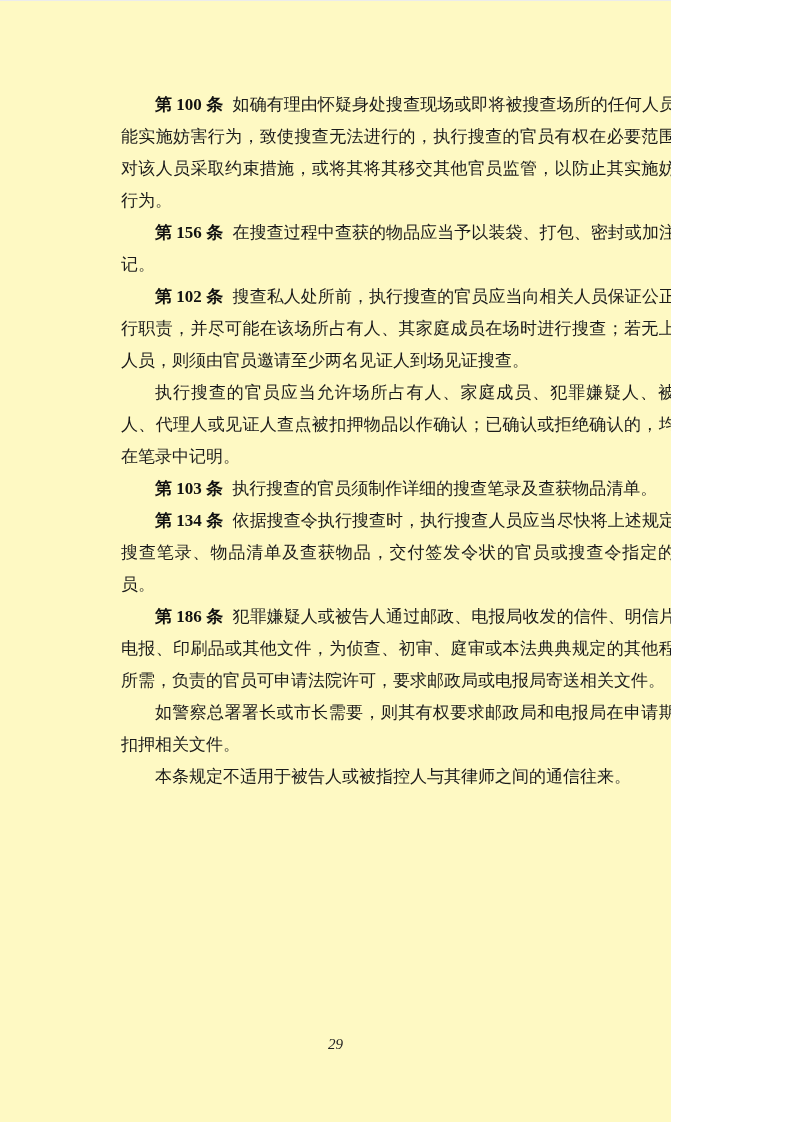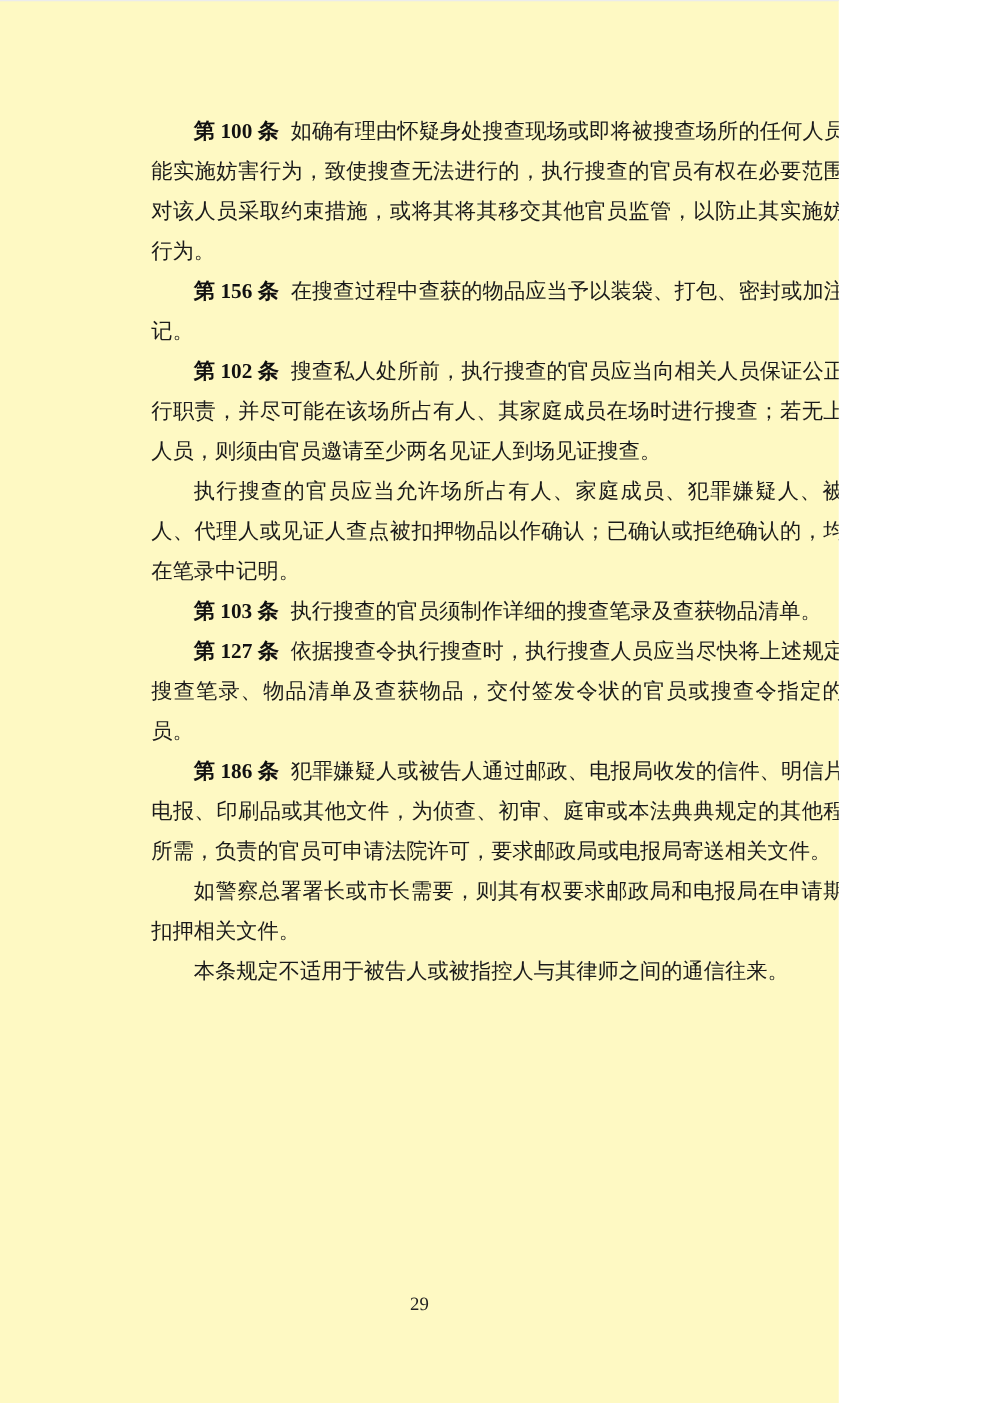--- a/index.html
+++ b/index.html
@@ -48,41 +48,42 @@
     left: 0;
     right: 0;
     top: 1034px;
     text-align: center;
   }
   .page-number {
     font-size: 15px;
     line-height: 18px;
     color: #222222;
     font-family: "Liberation Serif", serif;
+    font-style: italic;
   }
 </style>
 </head>
 <body>
 
 <div class="page">
   <main class="doc-body" id="doc-body">
   <p class="para"><span class="article-label">第 100 条</span><span class="para-text">如确有理由怀疑身处搜查现场或即将被搜查场所的任何人员可能实施妨害行为，致使搜查无法进行的，执行搜查的官员有权在必要范围内对该人员采取约束措施，或将其将其移交其他官员监管，以防止其实施妨害行为。</span></p>
 
 
   <p class="para"><span class="article-label">第 156 条</span><span class="para-text">在搜查过程中查获的物品应当予以装袋、打包、密封或加注标记。</span></p>
 
   <p class="para"><span class="article-label">第 102 条</span><span class="para-text">搜查私人处所前，执行搜查的官员应当向相关人员保证公正履行职责，并尽可能在该场所占有人、其家庭成员在场时进行搜查；若无上述人员，则须由官员邀请至少两名见证人到场见证搜查。</span></p>
 
 
   <p class="para"><span class="para-text">执行搜查的官员应当允许场所占有人、家庭成员、犯罪嫌疑人、被告人、代理人或见证人查点被扣押物品以作确认；已确认或拒绝确认的，均须在笔录中记明。</span></p>
 
   <p class="para"><span class="article-label">第 103 条</span><span class="para-text">执行搜查的官员须制作详细的搜查笔录及查获物品清单。</span></p>
 
 
-  <p class="para"><span class="article-label">第 127 条</span><span class="para-text">依据搜查令执行搜查时，执行搜查人员应当尽快将上述规定的搜查笔录、物品清单及查获物品，交付签发令状的官员或搜查令指定的官员。</span></p>
+  <p class="para"><span class="article-label">第 134 条</span><span class="para-text">依据搜查令执行搜查时，执行搜查人员应当尽快将上述规定的搜查笔录、物品清单及查获物品，交付签发令状的官员或搜查令指定的官员。</span></p>
 
 
   <p class="para"><span class="article-label">第 186 条</span><span class="para-text">犯罪嫌疑人或被告人通过邮政、电报局收发的信件、明信片、电报、印刷品或其他文件，为侦查、初审、庭审或本法典典规定的其他程序所需，负责的官员可申请法院许可，要求邮政局或电报局寄送相关文件。</span></p>
 
   <p class="para"><span class="para-text">如警察总署署长或市长需要，则其有权要求邮政局和电报局在申请期间扣押相关文件。</span></p>
 
   <p class="para"><span class="para-text">本条规定不适用于被告人或被指控人与其律师之间的通信往来。</span></p>
 </main>
   <footer class="page-footer">
     <span class="page-number">29</span>

